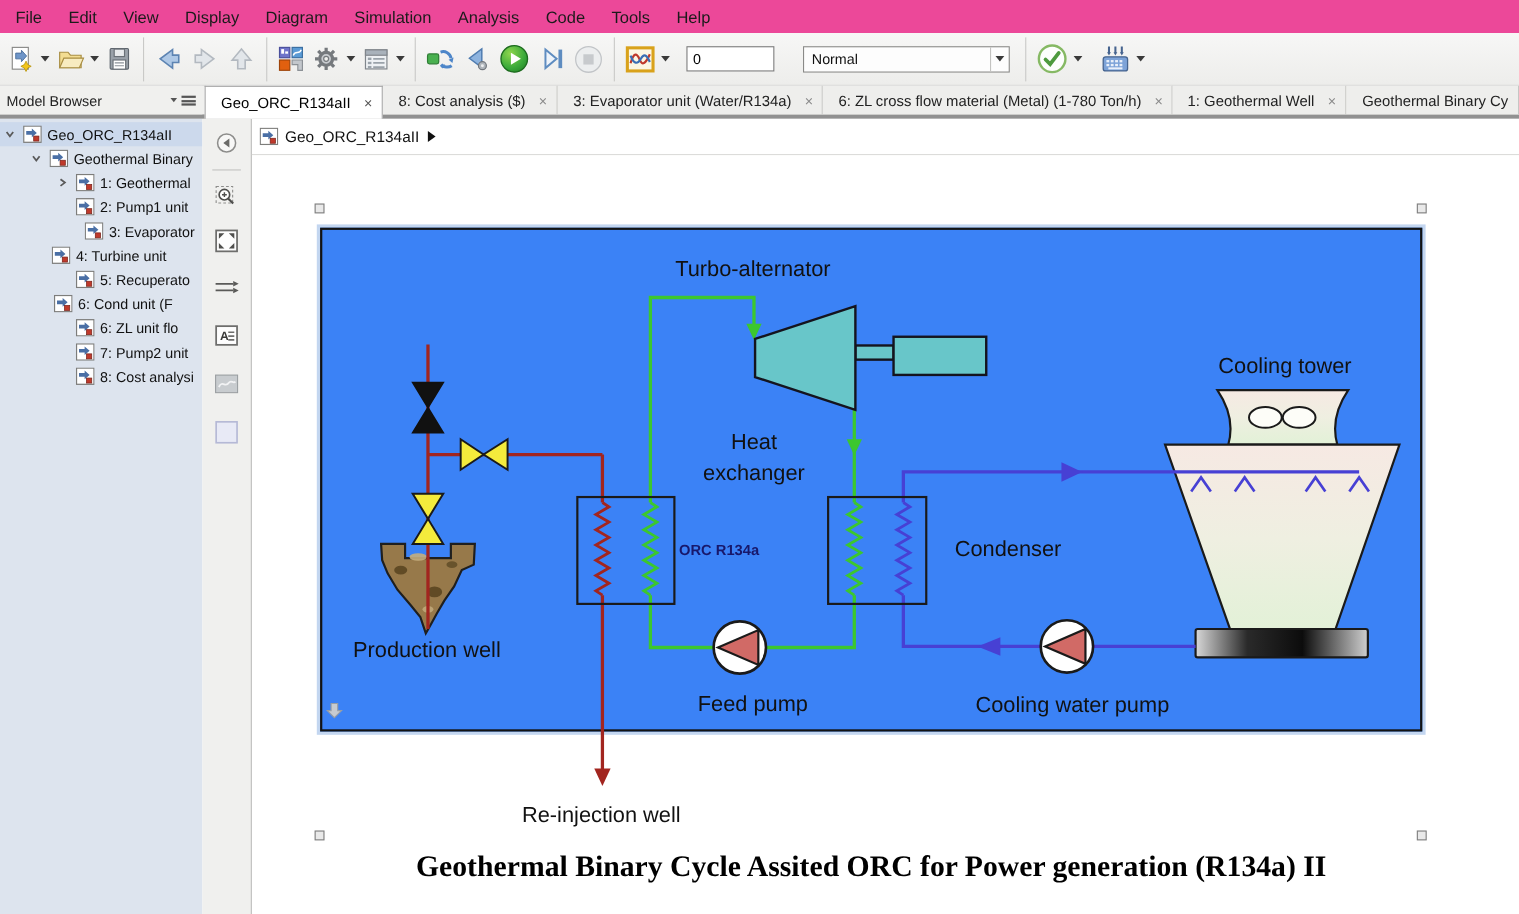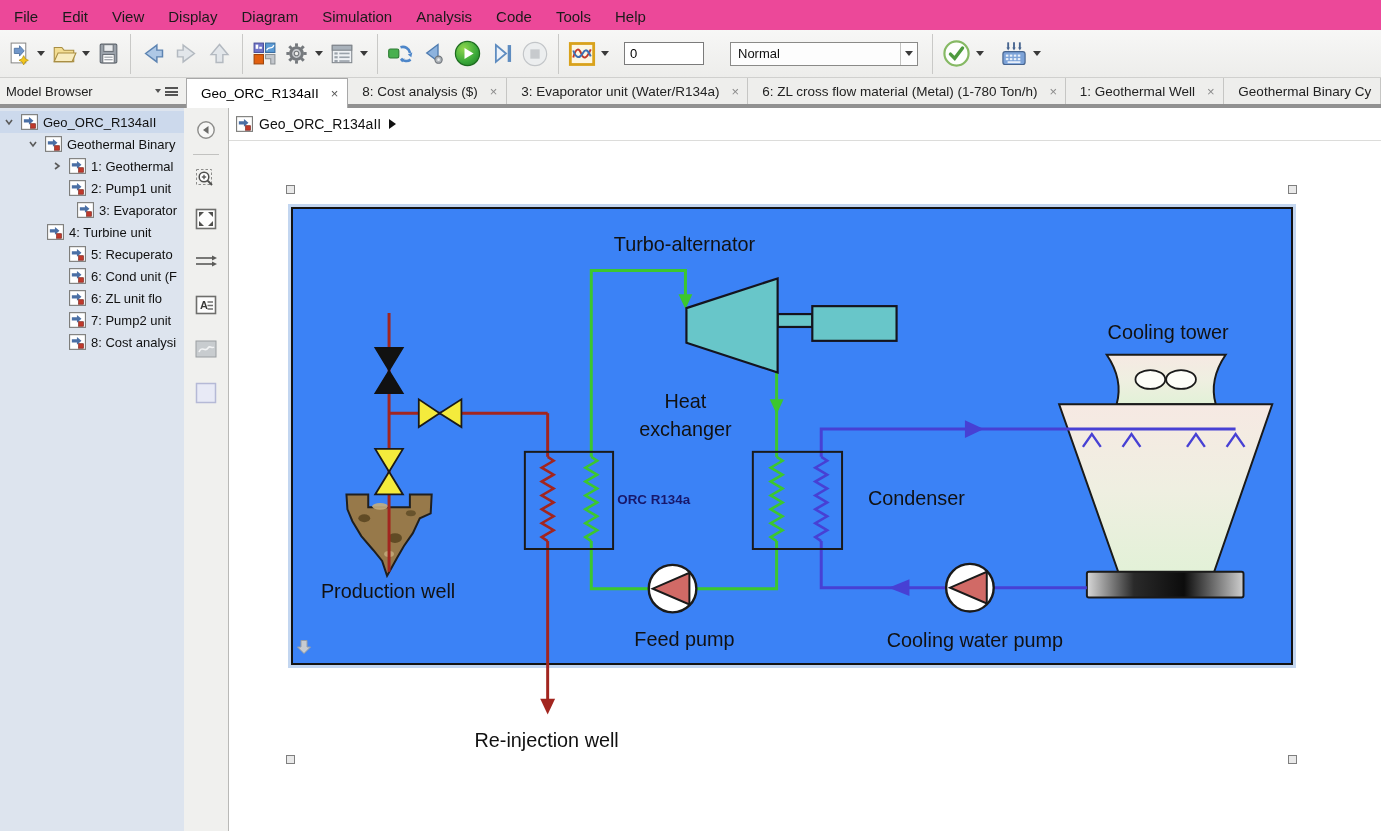--- a/index.html
+++ b/index.html
@@ -366,21 +366,21 @@
       </div>
       <div class="trow" style="padding-left: 52px;">
         <span class="chev"></span>
         <svg class="ticon" width="17" height="16" viewBox="0 0 15 14">
           <rect x="0.5" y="0.5" width="14" height="13" fill="#fff" stroke="#7d7d7b"></rect>
           <polygon points="2.5,4.5 7,4.5 7,2.5 11,6 7,9.5 7,7.5 2.5,7.5" fill="#4a6fa5"></polygon>
           <rect x="8.5" y="8.5" width="4.2" height="4" fill="#c0392b" stroke="#7a241c" stroke-width="0.6"></rect>
         </svg>
         <span>5: Recuperato</span>
       </div>
-      <div class="trow" style="padding-left: 52px;">
+      <div class="trow" style="padding-left: 32px;">
         <span class="chev"></span>
         <svg class="ticon" width="17" height="16" viewBox="0 0 15 14">
           <rect x="0.5" y="0.5" width="14" height="13" fill="#fff" stroke="#7d7d7b"></rect>
           <polygon points="2.5,4.5 7,4.5 7,2.5 11,6 7,9.5 7,7.5 2.5,7.5" fill="#4a6fa5"></polygon>
           <rect x="8.5" y="8.5" width="4.2" height="4" fill="#c0392b" stroke="#7a241c" stroke-width="0.6"></rect>
         </svg>
         <span>6: Cond unit (F</span>
       </div>
       <div class="trow" style="padding-left: 52px;">
         <span class="chev"></span>
@@ -598,13 +598,14 @@
       <svg width="16" height="16" viewBox="0 0 16 16">
         <path d="M5,1.5 h6 v6.5 h3.5 L8,14.5 L1.5,8 H5 Z" fill="#c6cbd1" stroke="#989ea5"></path>
       </svg>
     </div>
   </div>
   <div class="handle" style="left:286px; top:185px;"></div>
   <div class="handle" style="left:1288px; top:185px;"></div>
   <div class="handle" style="left:286px; top:755px;"></div>
   <div class="handle" style="left:1288px; top:755px;"></div>
 
+  <div class="caption">Geothermal Binary Cycle Assited ORC for Power generation (R134a) II</div>
 </div>
 
 </body></html>

